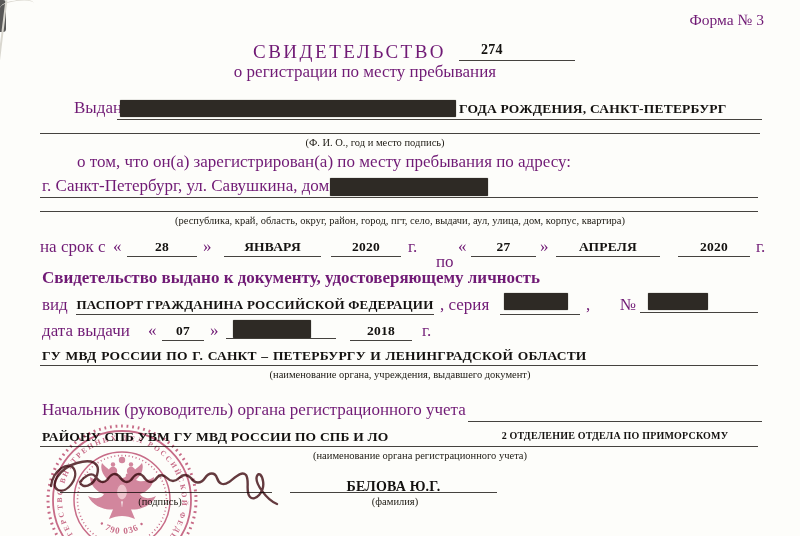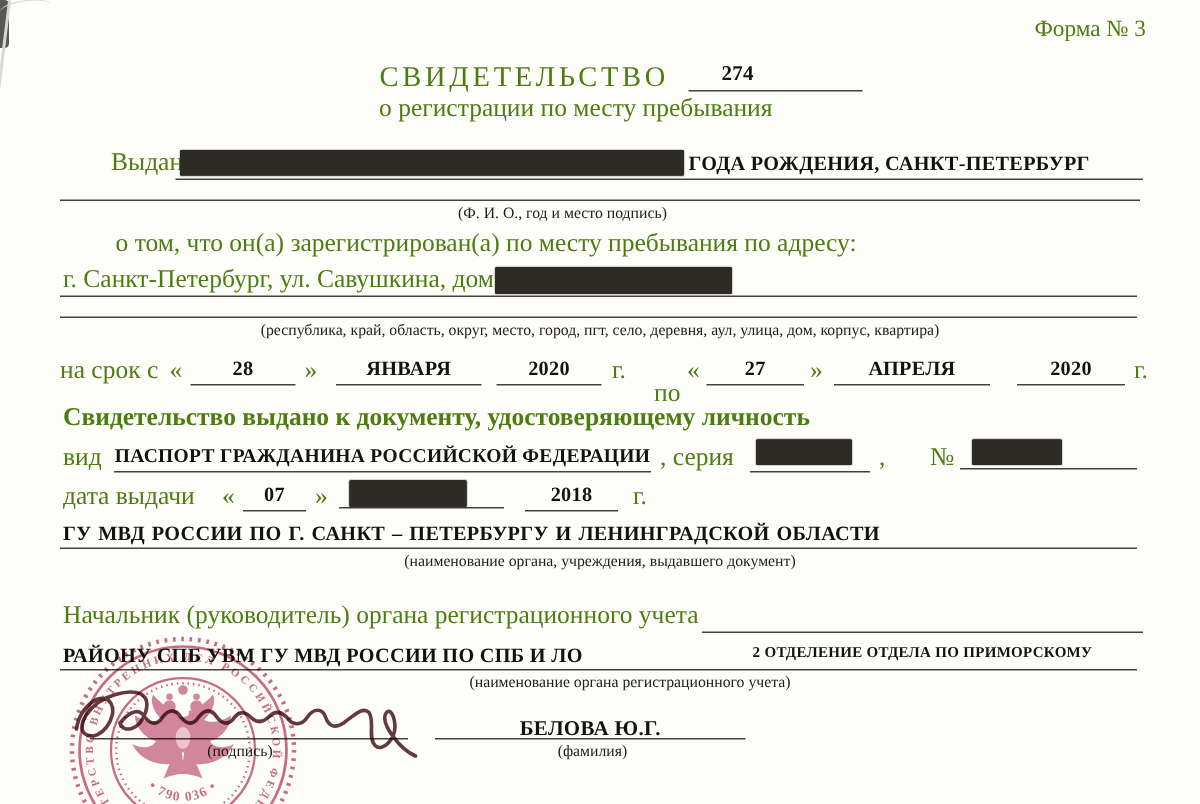--- a/index.html
+++ b/index.html
@@ -3,21 +3,21 @@
 <meta charset="utf-8">
 <style>
   html,body{margin:0;padding:0;}
   body{
     width:800px;height:536px;overflow:hidden;position:relative;
     background:#fdfdfa;
     font-family:"Liberation Serif","DejaVu Serif",serif;
     color:#1b1815;
   }
   .abs{position:absolute;}
-  .t{font-size:17px;white-space:nowrap;color:#4d7c0f;}
+  .t{font-size:17px;white-space:nowrap;color:#701a75;}
   .cap{font-size:10.5px;white-space:nowrap;color:#232019;text-align:center;}
   .fill{font-weight:bold;font-size:13.5px;white-space:nowrap;color:#141210;letter-spacing:.2px;text-align:right;}
   .ln{height:0;border-bottom:1.5px solid #45423e;}
   .cell{border-bottom:1.5px solid #45423e;text-align:center;}
   .cell .fill{display:inline-block;}
   .box{background:#2e2a25;border-radius:1px;box-shadow:0 0 1px #2e2a25;}
   .stamp-svg{mix-blend-mode:multiply;z-index:2;}
   .sig-svg{mix-blend-mode:multiply;z-index:3;}
   .artifact{z-index:1;}
 </style>
@@ -27,36 +27,36 @@
 <div class="abs artifact" style="left:0;top:8;width:6px;height:32px;background:#3b3b39;opacity:.85;border-radius:0 3px 3px 0;"></div>
 <div class="abs artifact" style="left:1px;top:142;width:0;height:72px;border-left:2px solid #d9d7cf;transform:rotate(7deg);"></div>
 <div class="abs artifact" style="left:0;top:228;width:34px;height:10px;border-top:1.5px solid #dedcd4;border-radius:50%;transform:rotate(-8deg);"></div>
 
 <div class="abs t" style="right:36px;top:11px;font-size:15.5px;">Форма № 3</div>
 
 <div class="abs t" style="left:253px;top:41px;font-size:19px;letter-spacing:2.5px;">СВИДЕТЕЛЬСТВО</div>
 <div class="abs cell" style="left:459px;top:40px;width:116px;height:20px;text-align:left;">
   <span class="fill" style="padding-left:22px;font-size:14px;">274</span>
 </div>
-<div class="abs t" style="left:215px;top:62px;width:300px;text-align:right;">о регистрации по месту пребывания</div>
+<div class="abs t" style="left:215px;top:62px;width:300px;text-align:center;">о регистрации по месту пребывания</div>
 
 <div class="abs t" style="left:74px;top:98px;">Выдано</div>
 <div class="abs box" style="left:120px;top:100px;width:336px;height:17px;"></div>
 <div class="abs fill" style="left:459px;top:101px;">ГОДА РОЖДЕНИЯ, САНКТ-ПЕТЕРБУРГ</div>
 <div class="abs ln" style="left:117px;top:119px;width:645px;"></div>
 <div class="abs ln" style="left:40px;top:133px;width:720px;"></div>
 <div class="abs cap" style="left:235px;top:137px;width:280px;">(Ф. И. О., год и место подпись)</div>
 
 <div class="abs t" style="left:42px;top:152px;margin-left:35px;">о том, что он(а) зарегистрирован(а) по месту пребывания по адресу:</div>
 
 <div class="abs t" style="left:42px;top:176px;">г. Санкт-Петербург, ул. Савушкина, дом</div>
 <div class="abs box" style="left:330px;top:178px;width:158px;height:18px;"></div>
 <div class="abs ln" style="left:40px;top:197px;width:718px;"></div>
 <div class="abs ln" style="left:40px;top:211px;width:718px;"></div>
-<div class="abs cap" style="left:150px;top:215px;width:500px;">(республика, край, область, округ, место, город, пгт, село, деревня, аул, улица, дом, корпус, квартира)</div>
+<div class="abs cap" style="left:150px;top:215px;width:500px;">(республика, край, область, округ, район, город, пгт, село, выдачи, аул, улица, дом, корпус, квартира)</div>
 
 <div class="abs t" style="left:40px;top:237px;">на срок с</div>
 <div class="abs t" style="left:113px;top:237px;">«</div>
 <div class="abs cell" style="left:127px;top:237px;width:70px;height:19px;">
   <span class="fill">28</span></div>
 <div class="abs t" style="left:203px;top:237px;">»</div>
 <div class="abs cell" style="left:224px;top:237px;width:97px;height:19px;">
   <span class="fill">ЯНВАРЯ</span></div>
 <div class="abs cell" style="left:331px;top:237px;width:70px;height:19px;">
   <span class="fill">2020</span></div>

